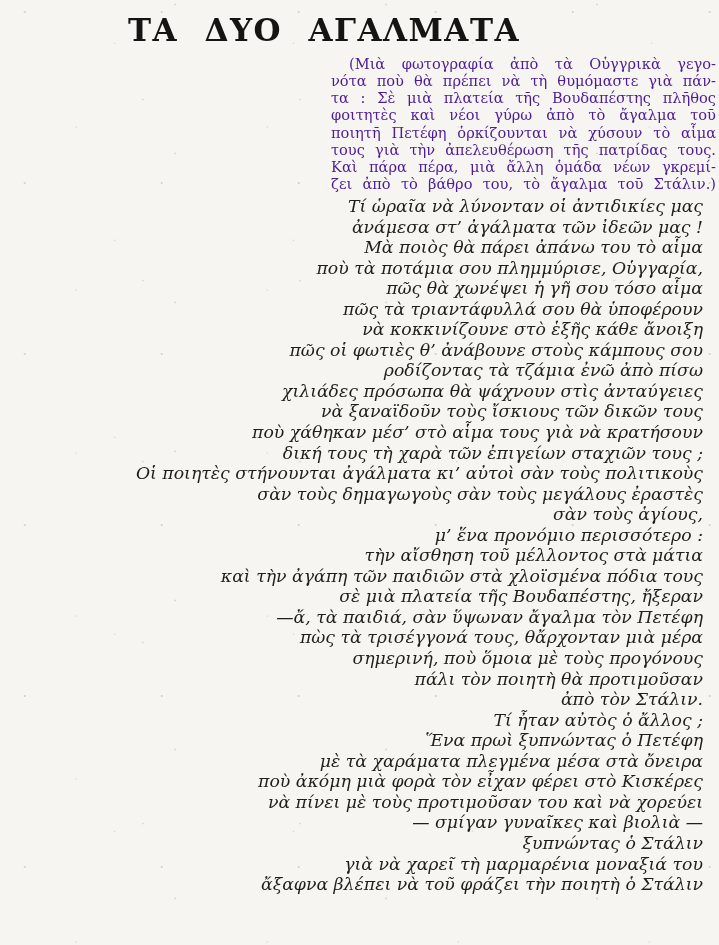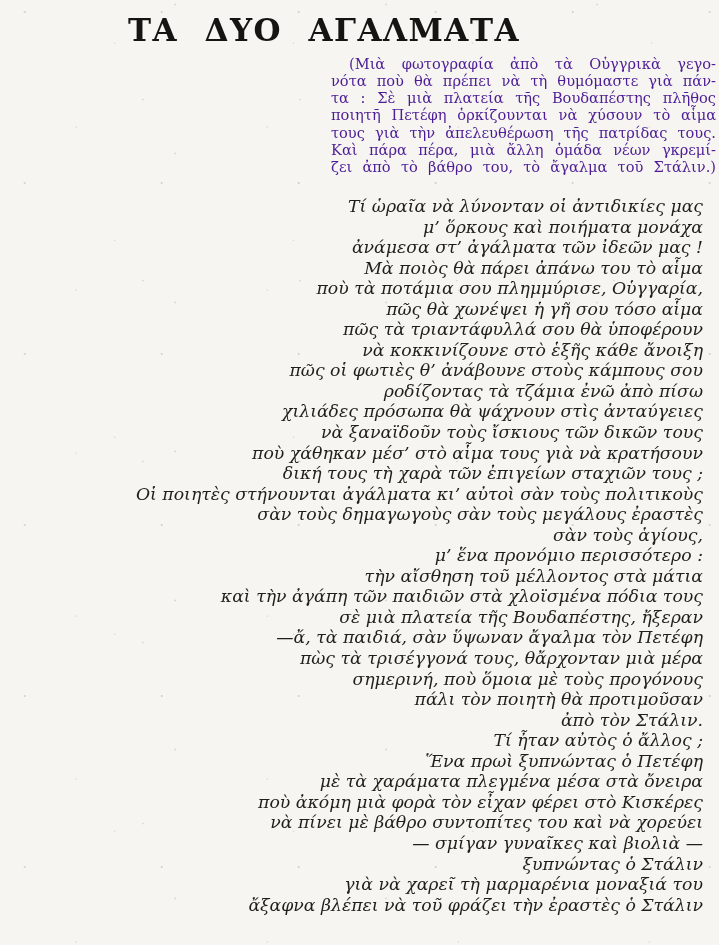--- a/index.html
+++ b/index.html
@@ -75,29 +75,29 @@
 <body>
 
 <div class="page">
 
   <h1 class="title">ΤΑ ΔΥΟ ΑΓΑΛΜΑΤΑ</h1>
 
   <div class="epigraph">
       <div class="epigraph-line">(Μιὰ φωτογραφία ἀπὸ τὰ Οὑγγρικὰ γεγο-</div>
       <div class="epigraph-line">νότα ποὺ θὰ πρέπει νὰ τὴ θυμόμαστε γιὰ πάν-</div>
       <div class="epigraph-line">τα : Σὲ μιὰ πλατεία τῆς Βουδαπέστης πλῆθος</div>
+      <div class="epigraph-line">φοιτητὲς καὶ νέοι γύρω ἀπὸ τὸ ἄγαλμα τοῦ</div>
       <div class="epigraph-line">ποιητῆ Πετέφη ὁρκίζουνται νὰ χύσουν τὸ αἷμα</div>
       <div class="epigraph-line">τους γιὰ τὴν ἀπελευθέρωση τῆς πατρίδας τους.</div>
       <div class="epigraph-line">Καὶ πάρα πέρα, μιὰ ἄλλη ὁμάδα νέων γκρεμί-</div>
       <div class="epigraph-line">ζει ἀπὸ τὸ βάθρο του, τὸ ἄγαλμα τοῦ Στάλιν.)</div>
     </div>
 
   <div class="poem">
       <div class="poem-line">Τί ὡραῖα νὰ λύνονταν οἱ ἀντιδικίες μας</div>
-      <div class="poem-line">μ’ ὅρκους καὶ ποιήματα μονάχα</div>
       <div class="poem-line">ἀνάμεσα στ’ ἀγάλματα τῶν ἰδεῶν μας !</div>
       <div class="poem-line">Μὰ ποιὸς θὰ πάρει ἀπάνω του τὸ αἷμα</div>
       <div class="poem-line">ποὺ τὰ ποτάμια σου πλημμύρισε, Οὑγγαρία,</div>
       <div class="poem-line">πῶς θὰ χωνέψει ἡ γῆ σου τόσο αἷμα</div>
       <div class="poem-line">πῶς τὰ τριαντάφυλλά σου θὰ ὑποφέρουν</div>
       <div class="poem-line">νὰ κοκκινίζουνε στὸ ἑξῆς κάθε ἄνοιξη</div>
       <div class="poem-line">πῶς οἱ φωτιὲς θ’ ἀνάβουνε στοὺς κάμπους σου</div>
       <div class="poem-line">ροδίζοντας τὰ τζάμια ἐνῶ ἀπὸ πίσω</div>
       <div class="poem-line">χιλιάδες πρόσωπα θὰ ψάχνουν στὶς ἀνταύγειες</div>
       <div class="poem-line">νὰ ξαναϊδοῦν τοὺς ἴσκιους τῶν δικῶν τους</div>
@@ -112,20 +112,20 @@
       <div class="poem-line">σὲ μιὰ πλατεία τῆς Βουδαπέστης, ἤξεραν</div>
       <div class="poem-line">—ἄ, τὰ παιδιά, σὰν ὕψωναν ἄγαλμα τὸν Πετέφη</div>
       <div class="poem-line">πὼς τὰ τρισέγγονά τους, θἄρχονταν μιὰ μέρα</div>
       <div class="poem-line">σημερινή, ποὺ ὅμοια μὲ τοὺς προγόνους</div>
       <div class="poem-line">πάλι τὸν ποιητὴ θὰ προτιμοῦσαν</div>
       <div class="poem-line">ἀπὸ τὸν Στάλιν.</div>
       <div class="poem-line">Τί ἦταν αὐτὸς ὁ ἄλλος ;</div>
       <div class="poem-line">Ἕνα πρωὶ ξυπνώντας ὁ Πετέφη</div>
       <div class="poem-line">μὲ τὰ χαράματα πλεγμένα μέσα στὰ ὄνειρα</div>
       <div class="poem-line">ποὺ ἀκόμη μιὰ φορὰ τὸν εἶχαν φέρει στὸ Κισκέρες</div>
-      <div class="poem-line">νὰ πίνει μὲ βάθρο συντοπίτες του καὶ νὰ χορεύει</div>
+      <div class="poem-line">νὰ πίνει μὲ τοὺς προτιμοῦσαν του καὶ νὰ χορεύει</div>
       <div class="poem-line">— σμίγαν γυναῖκες καὶ βιολιὰ —</div>
       <div class="poem-line">ξυπνώντας ὁ Στάλιν</div>
       <div class="poem-line">γιὰ νὰ χαρεῖ τὴ μαρμαρένια μοναξιά του</div>
-      <div class="poem-line">ἄξαφνα βλέπει νὰ τοῦ φράζει τὴν ἐραστὲς ὁ Στάλιν</div>
+      <div class="poem-line">ἄξαφνα βλέπει νὰ τοῦ φράζει τὴν ποιητὴ ὁ Στάλιν</div>
     </div>
 
 </div>
 
 </body></html>

